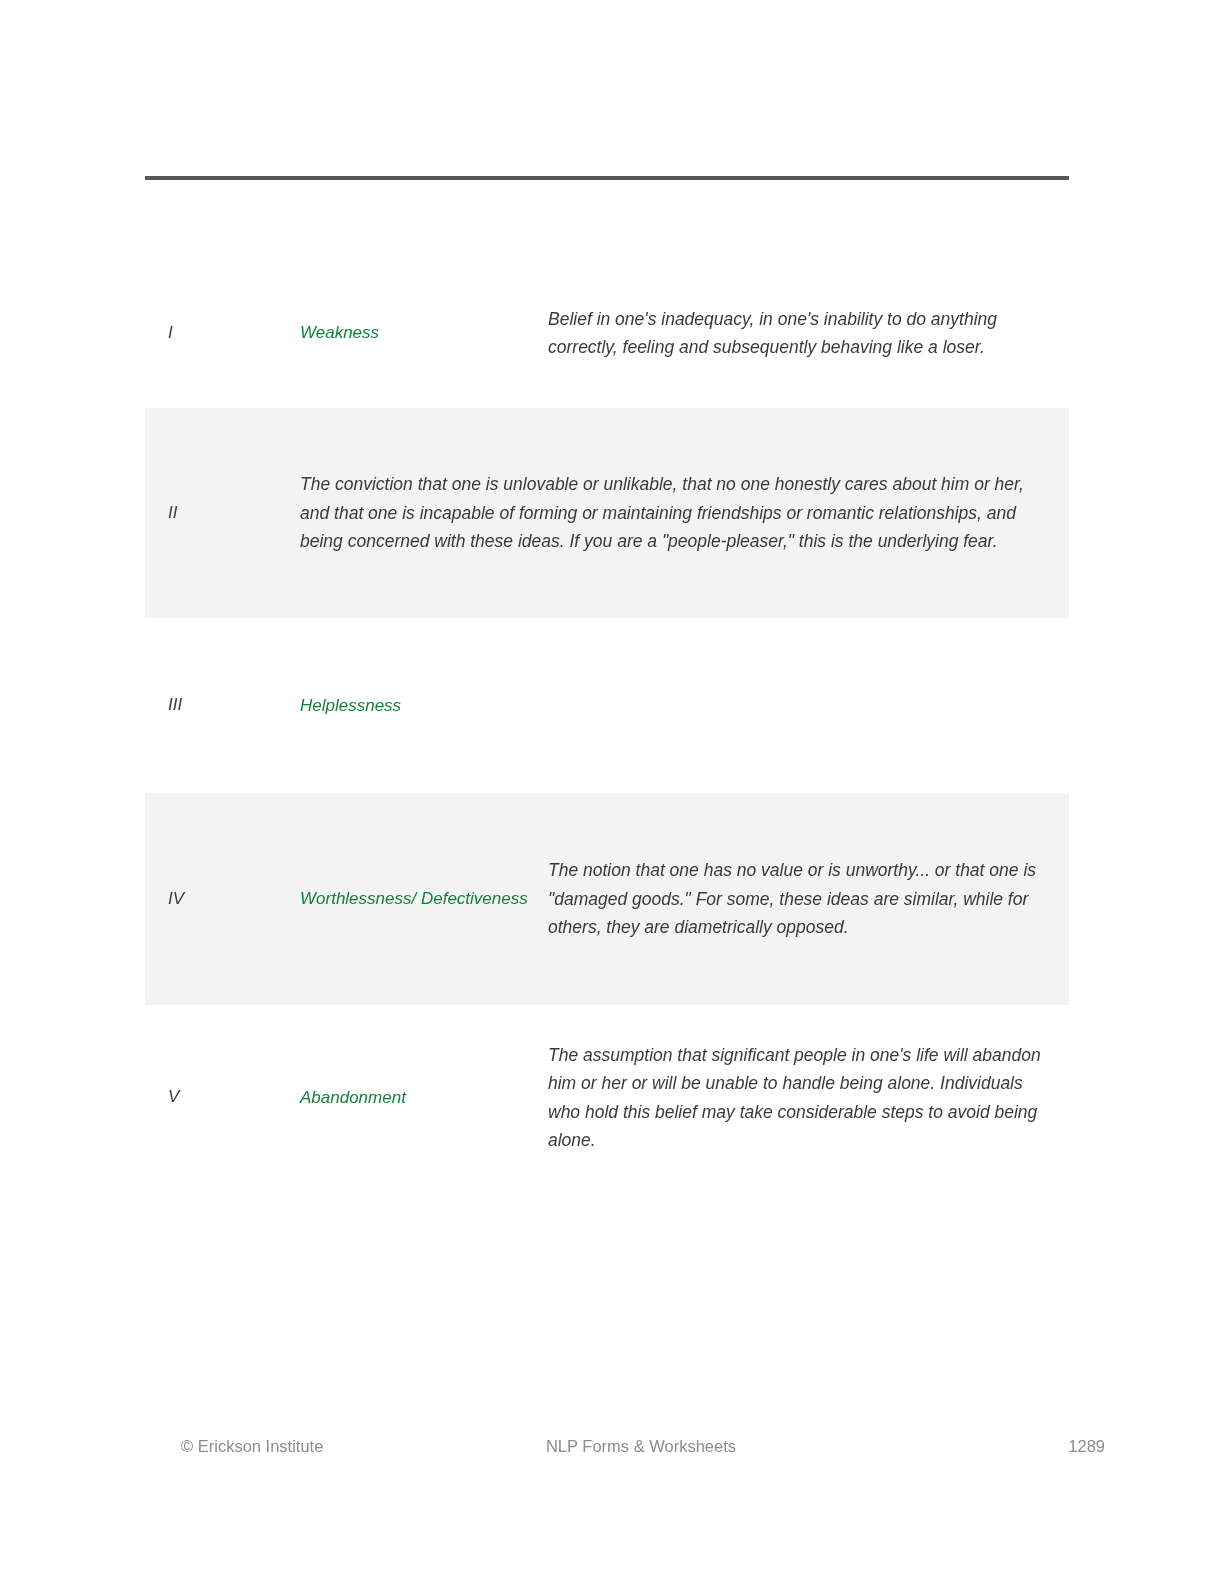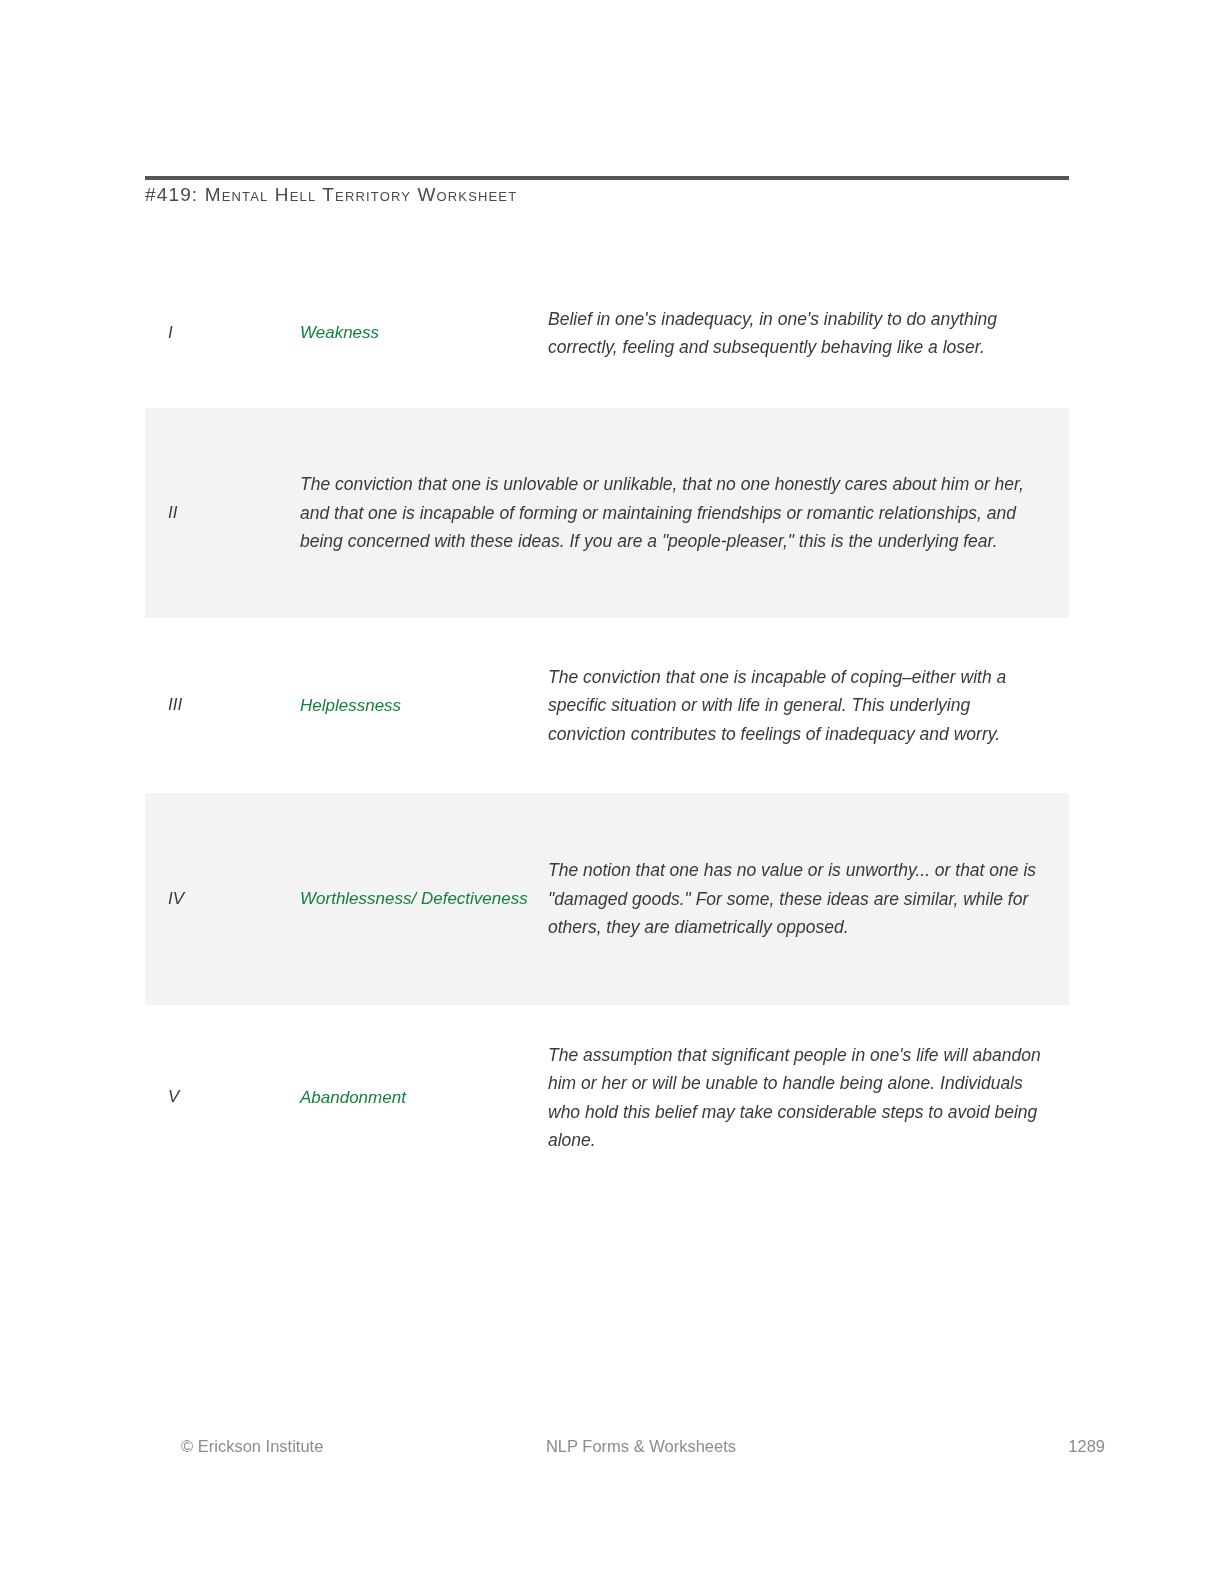--- a/index.html
+++ b/index.html
@@ -126,39 +126,37 @@
     position: relative;
     z-index: 2;
   }
 </style>
 </head>
 <body>
 
 <div class="page">
 
   <div class="header-rule"></div>
-  <div class="header-title">#419: Mental Hell Territory Worksheet</div>
 
   <div class="table">
 
     <div class="row row-1">
       <div class="col-num">I</div>
       <div class="col-name">Weakness</div>
       <div class="col-desc">Belief in one's inadequacy, in one's inability to do anything correctly, feeling and subsequently behaving like a loser.</div>
     </div>
 
     <div class="row row-2 shaded">
       <div class="col-num">II</div>
       <div class="col-desc">The conviction that one is unlovable or unlikable, that no one honestly cares about him or her, and that one is incapable of forming or maintaining friendships or romantic relationships, and being concerned with these ideas. If you are a "people-pleaser," this is the underlying fear.</div>
     </div>
 
     <div class="row row-3">
       <div class="col-num">III</div>
       <div class="col-name">Helplessness</div>
-      <div class="col-desc">The conviction that one is incapable of coping–either with a specific situation or with life in general. This underlying conviction contributes to feelings of inadequacy and worry.</div>
     </div>
 
     <div class="row row-4 shaded">
       <div class="col-num">IV</div>
       <div class="col-name">Worthlessness/ Defectiveness</div>
       <div class="col-desc">The notion that one has no value or is unworthy... or that one is "damaged goods." For some, these ideas are similar, while for others, they are diametrically opposed.</div>
     </div>
 
     <div class="row row-5">
       <div class="col-num">V</div>

